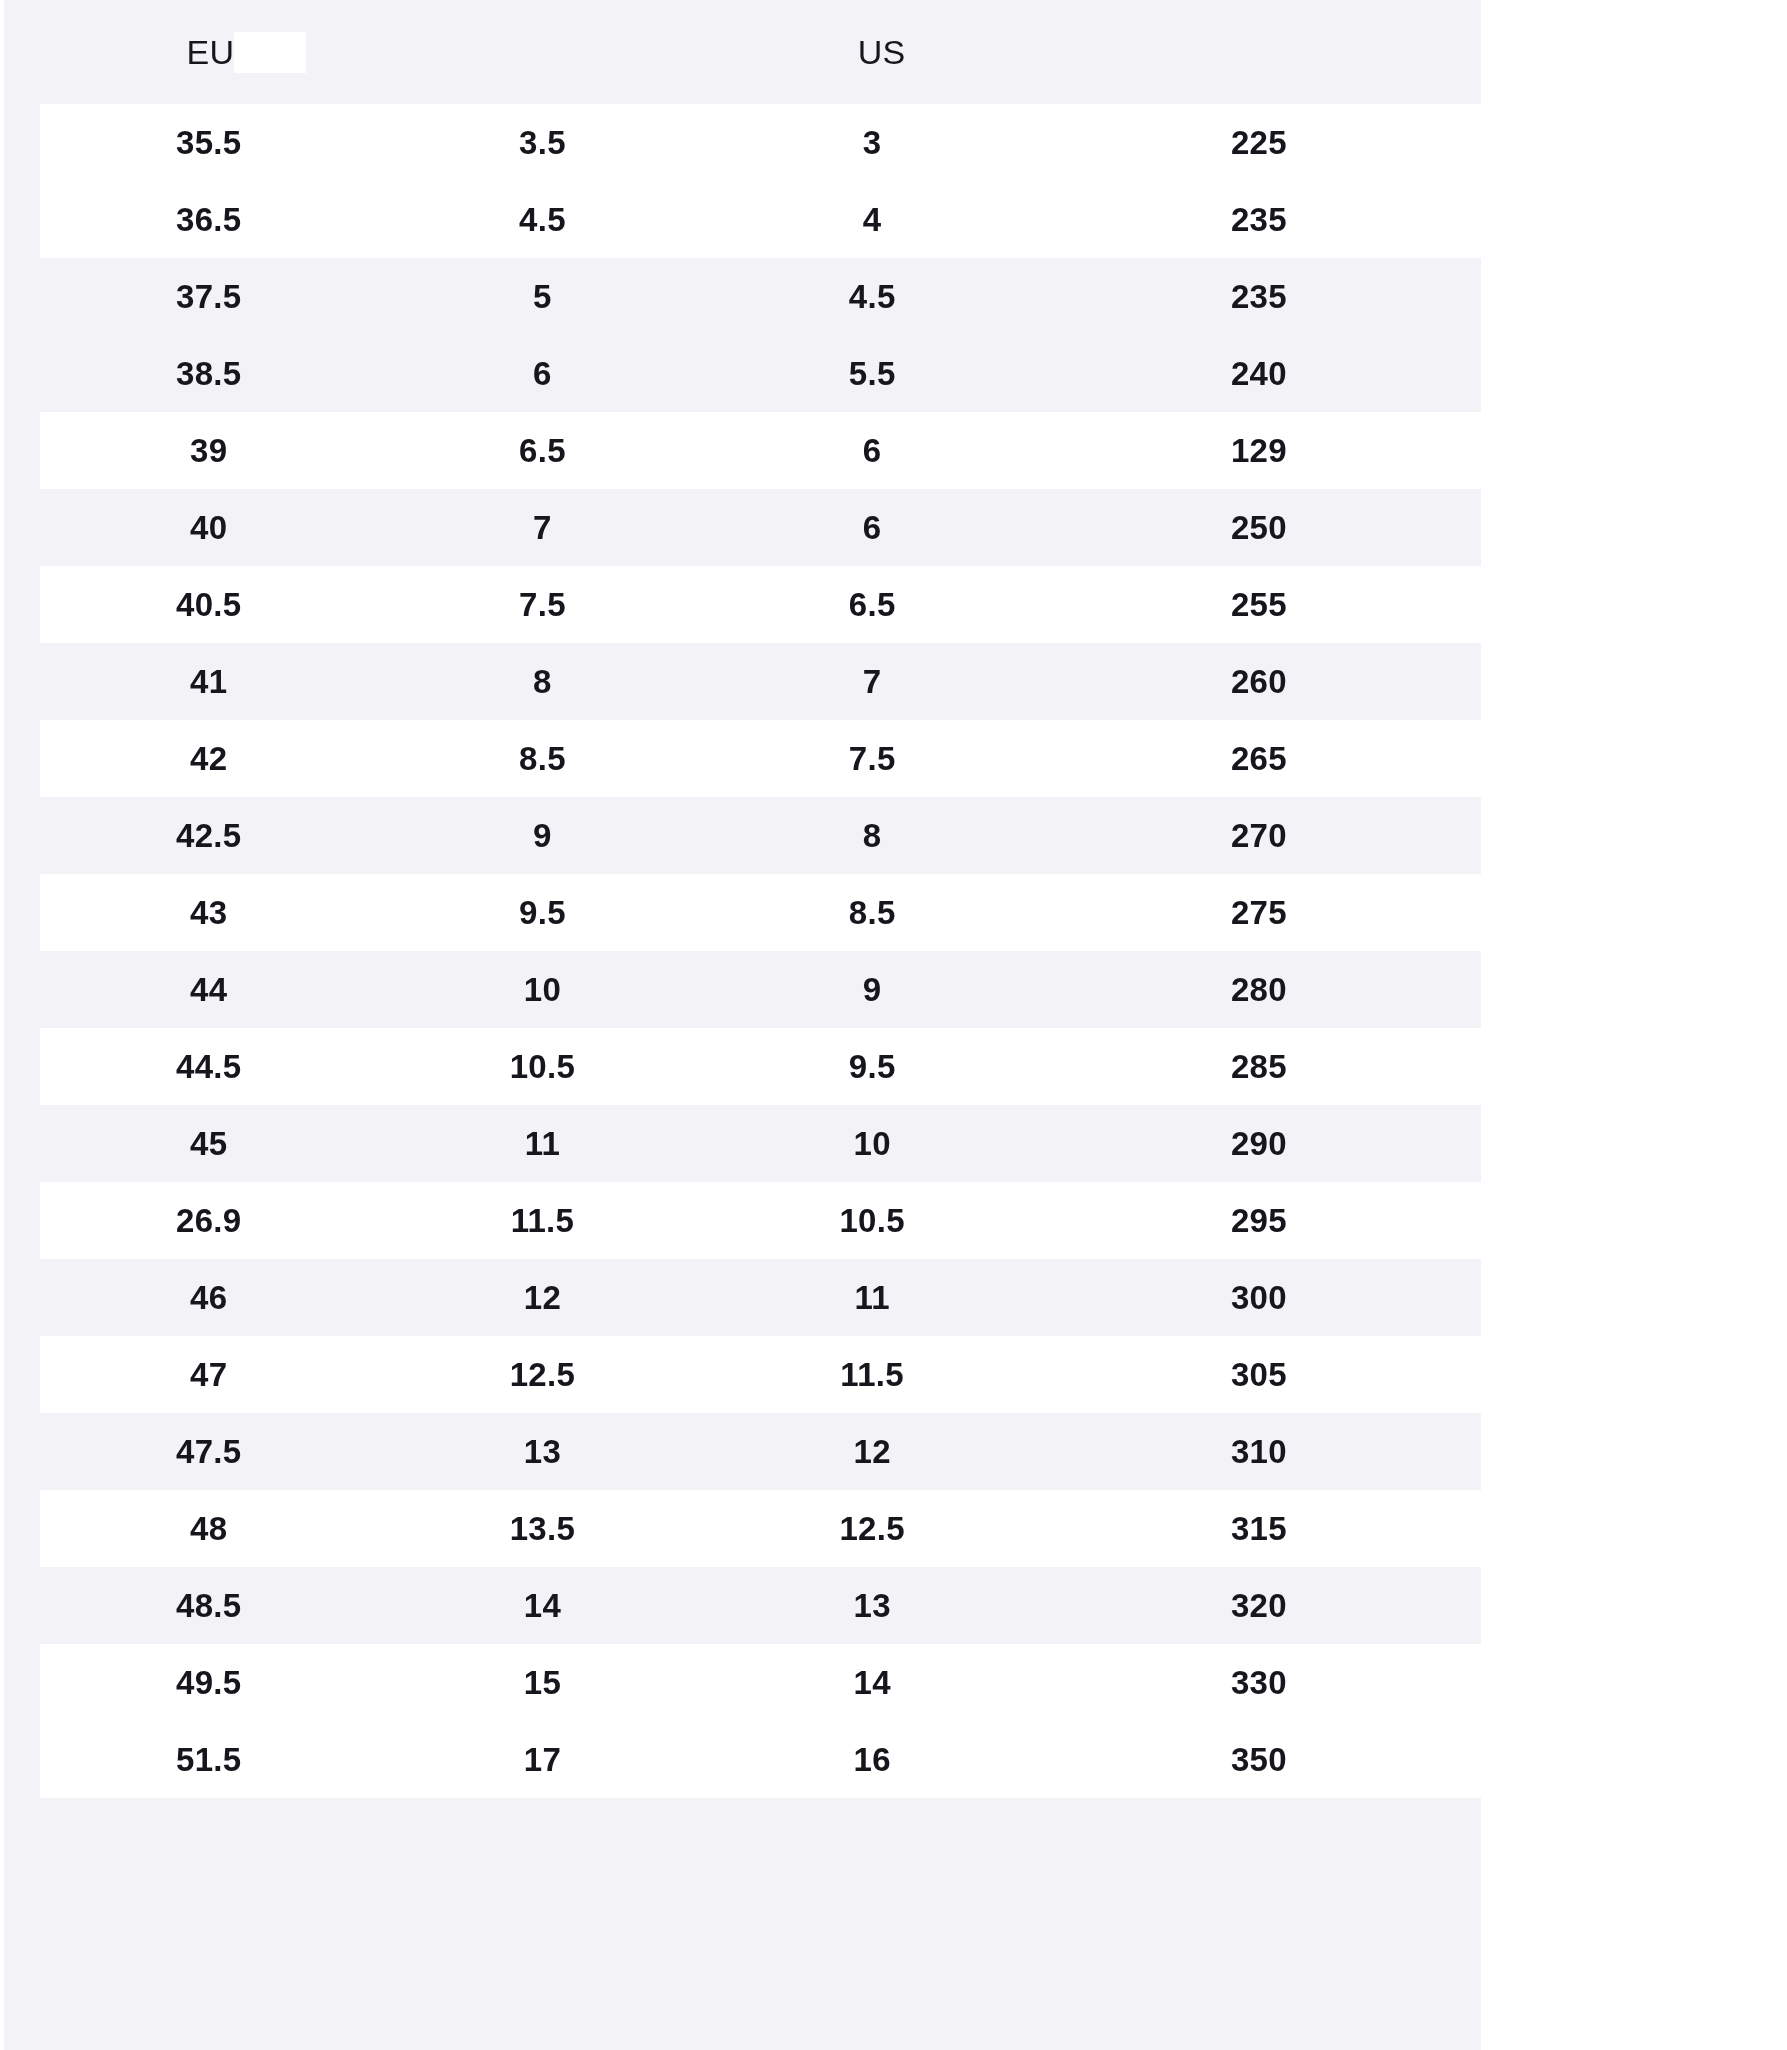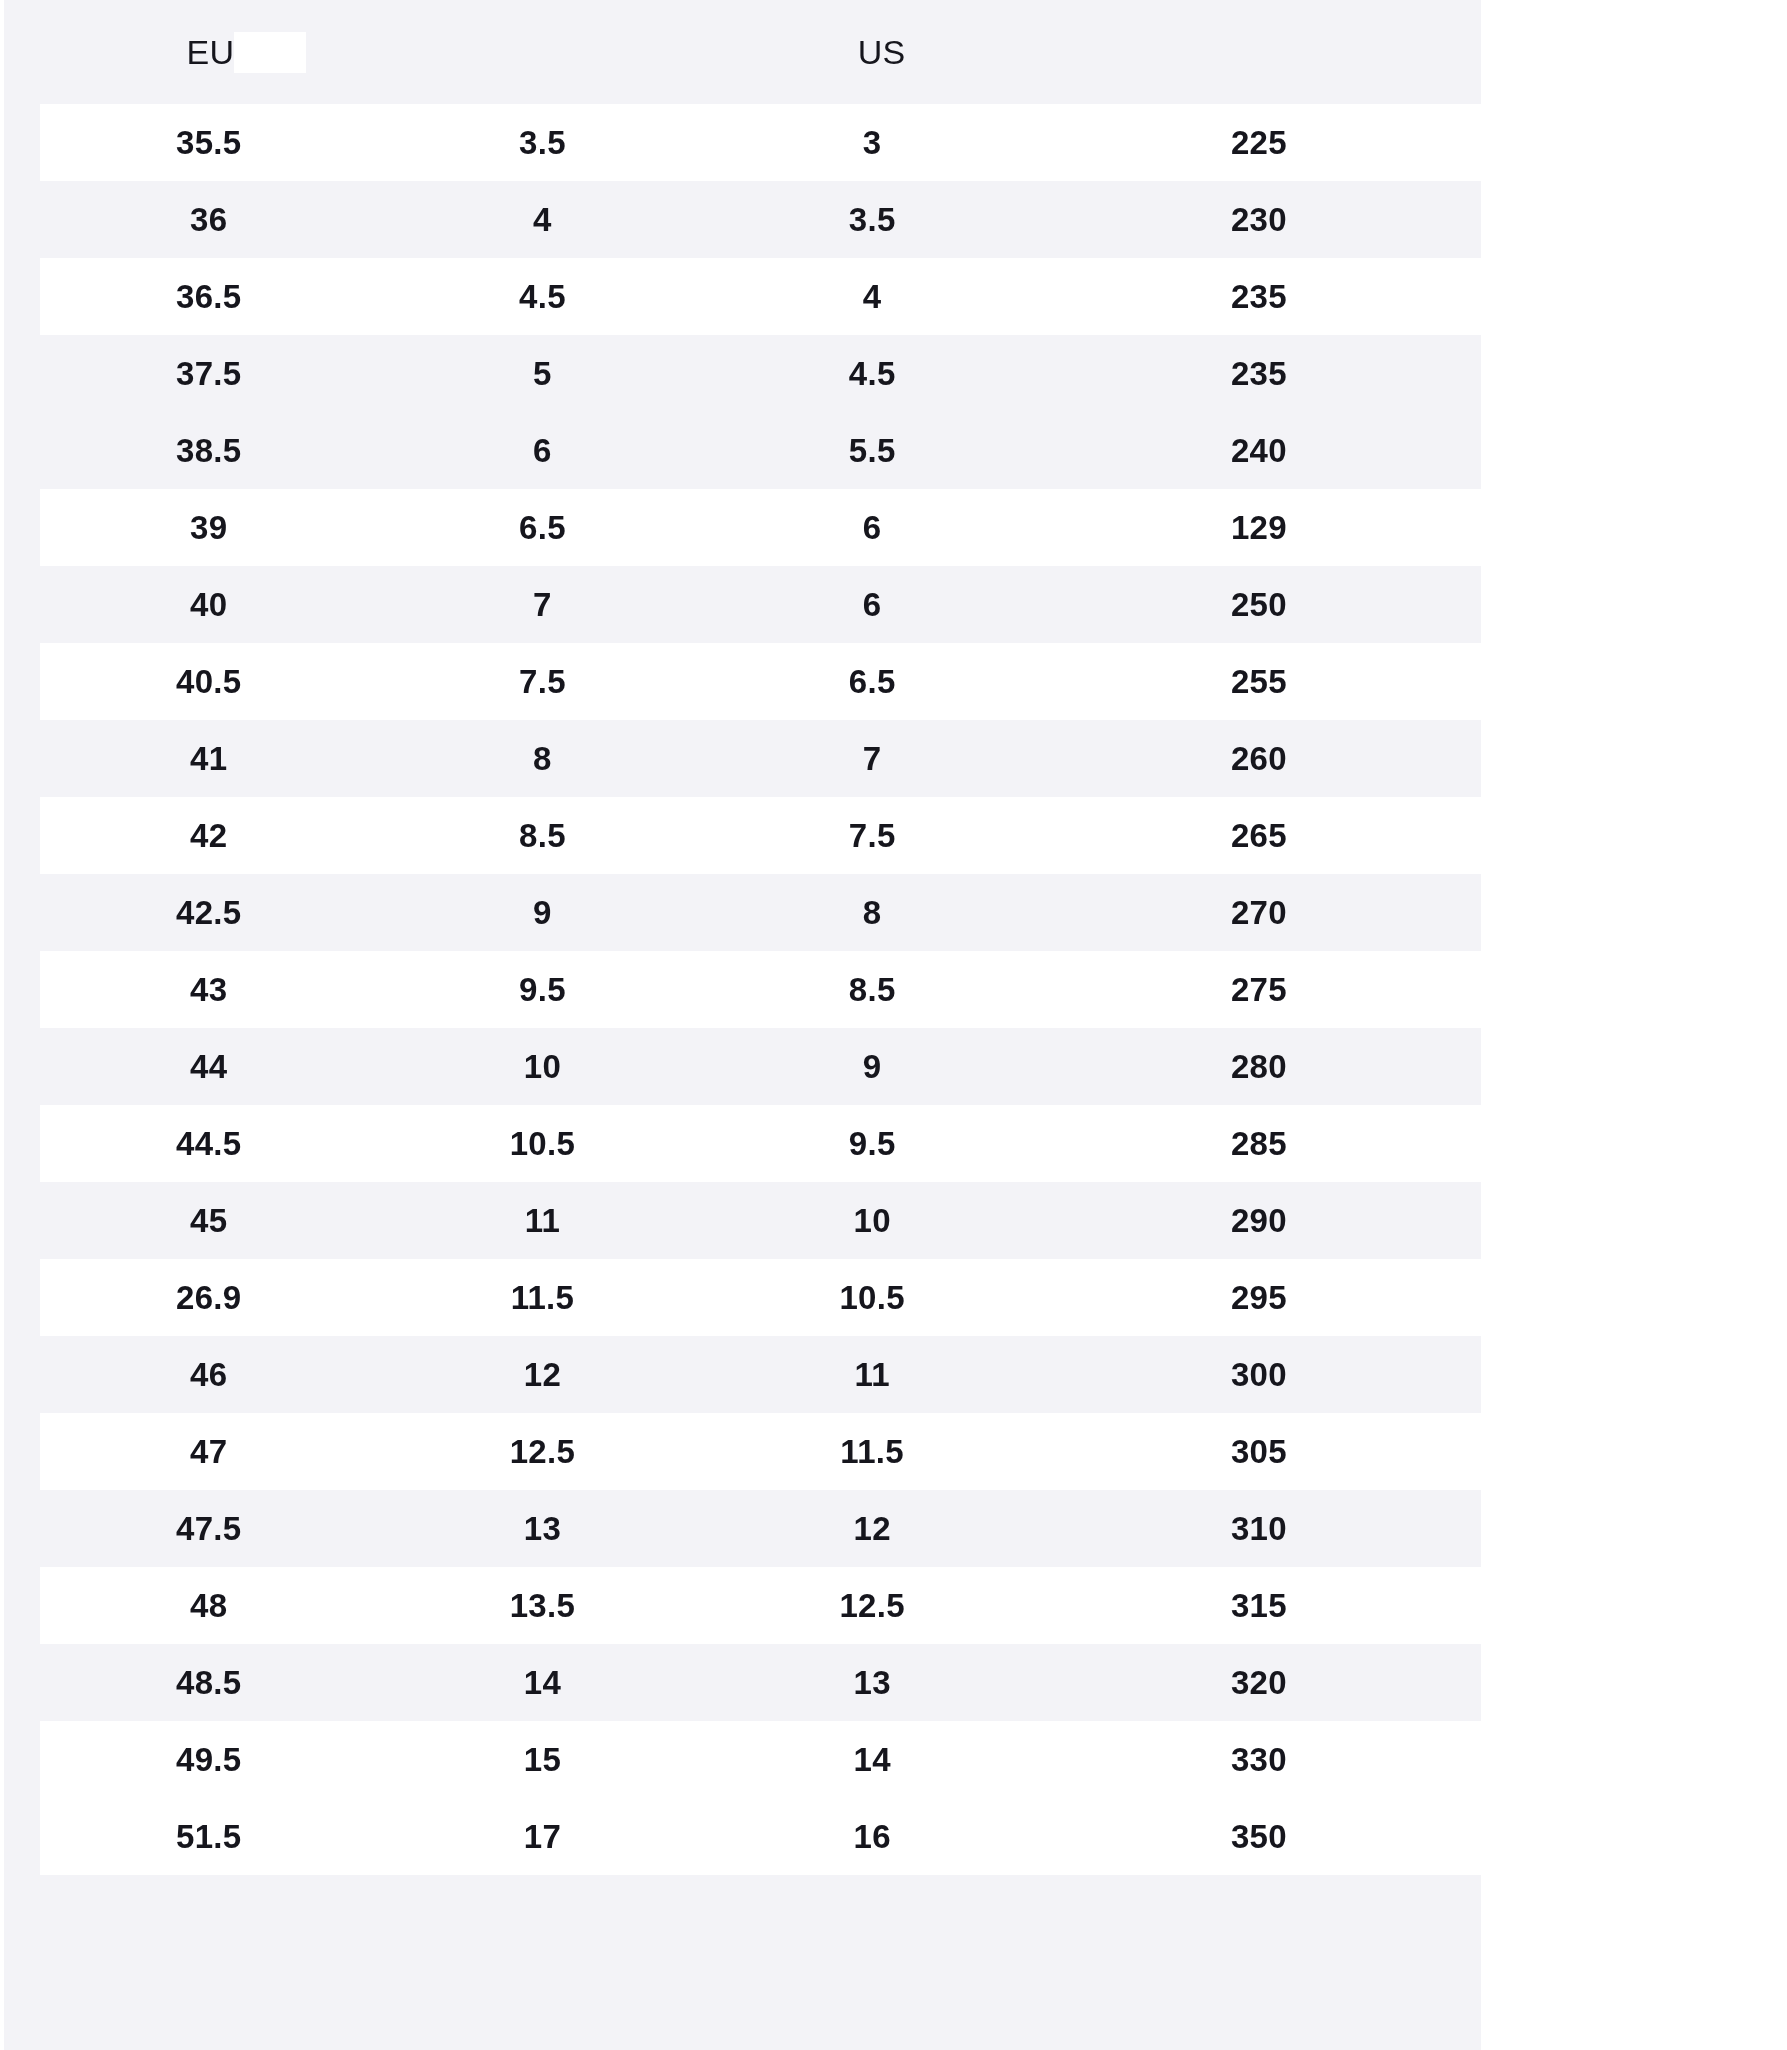--- a/index.html
+++ b/index.html
@@ -180,27 +180,20 @@
       </thead>
 
       <tbody id="table-body">
           <tr class="row-odd">
             <td class="gutter"></td>
             <td>35.5</td>
             <td>3.5</td>
             <td>3</td>
             <td>225</td>
           </tr>
-          <tr class="row-even">
-            <td class="gutter"></td>
-            <td>36</td>
-            <td>4</td>
-            <td>3.5</td>
-            <td>230</td>
-          </tr>
           <tr class="row-odd">
             <td class="gutter"></td>
             <td>36.5</td>
             <td>4.5</td>
             <td>4</td>
             <td>235</td>
           </tr>
           <tr class="row-even">
             <td class="gutter"></td>
             <td>37.5</td>

